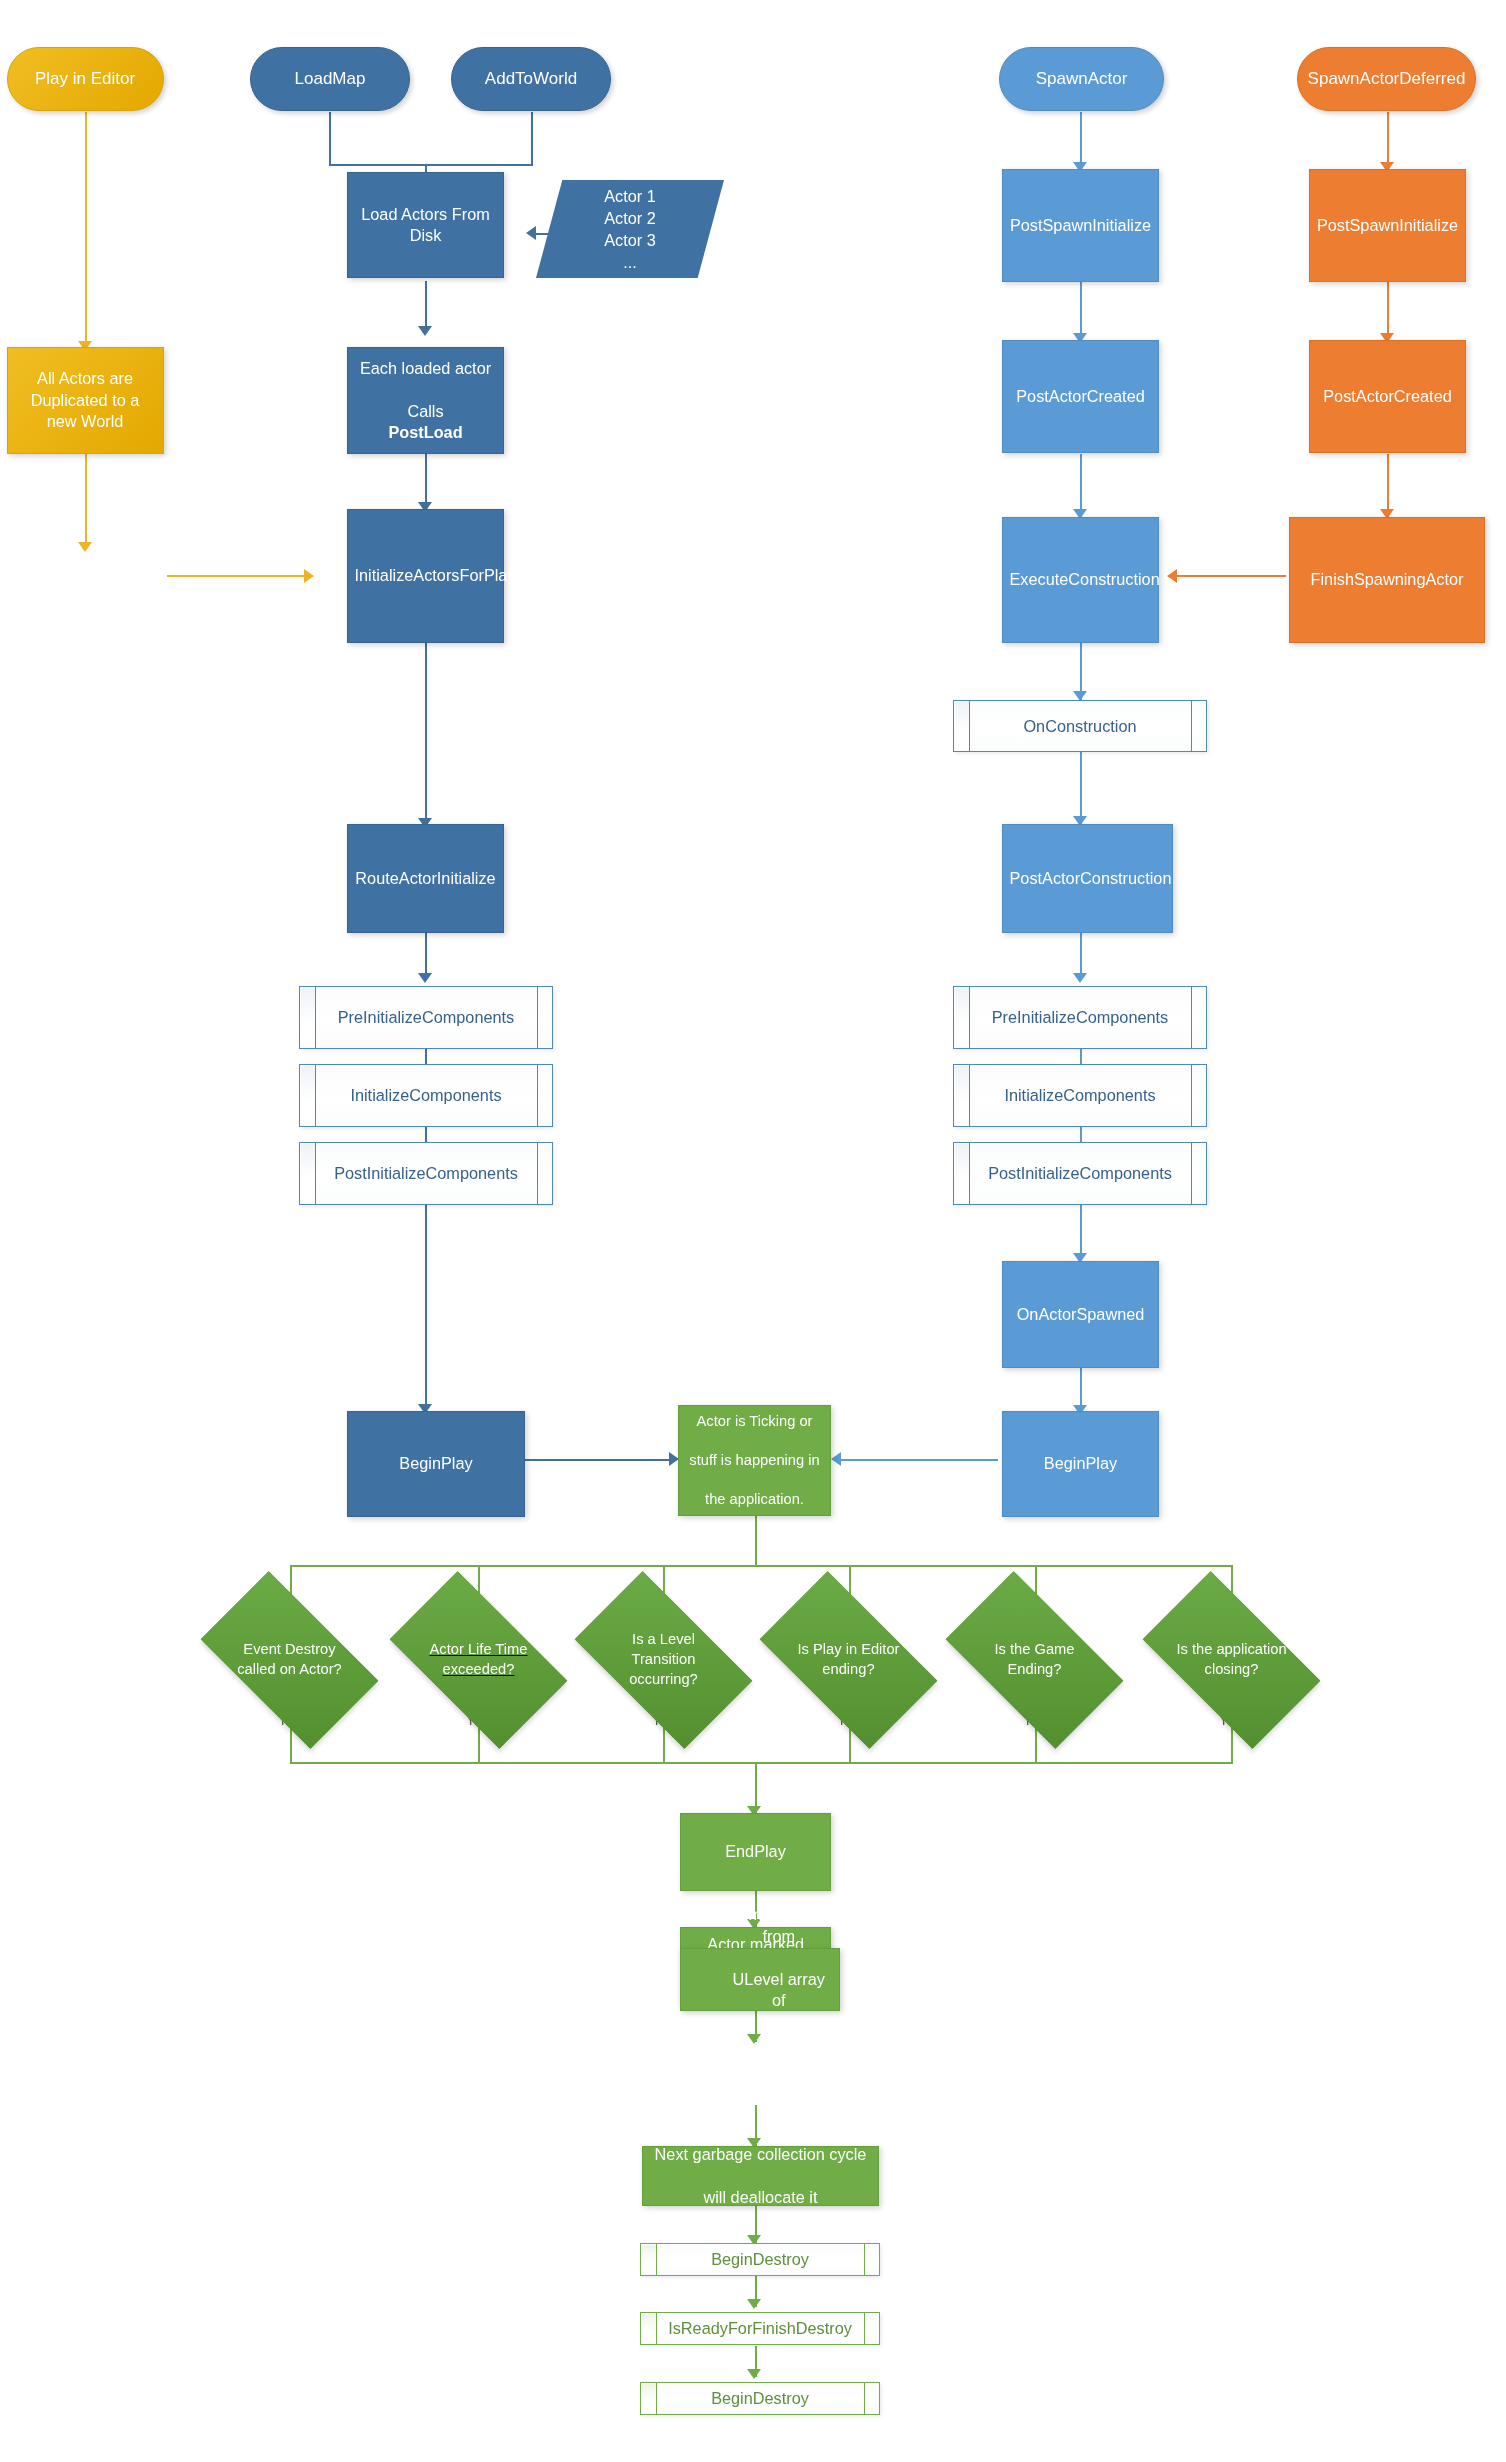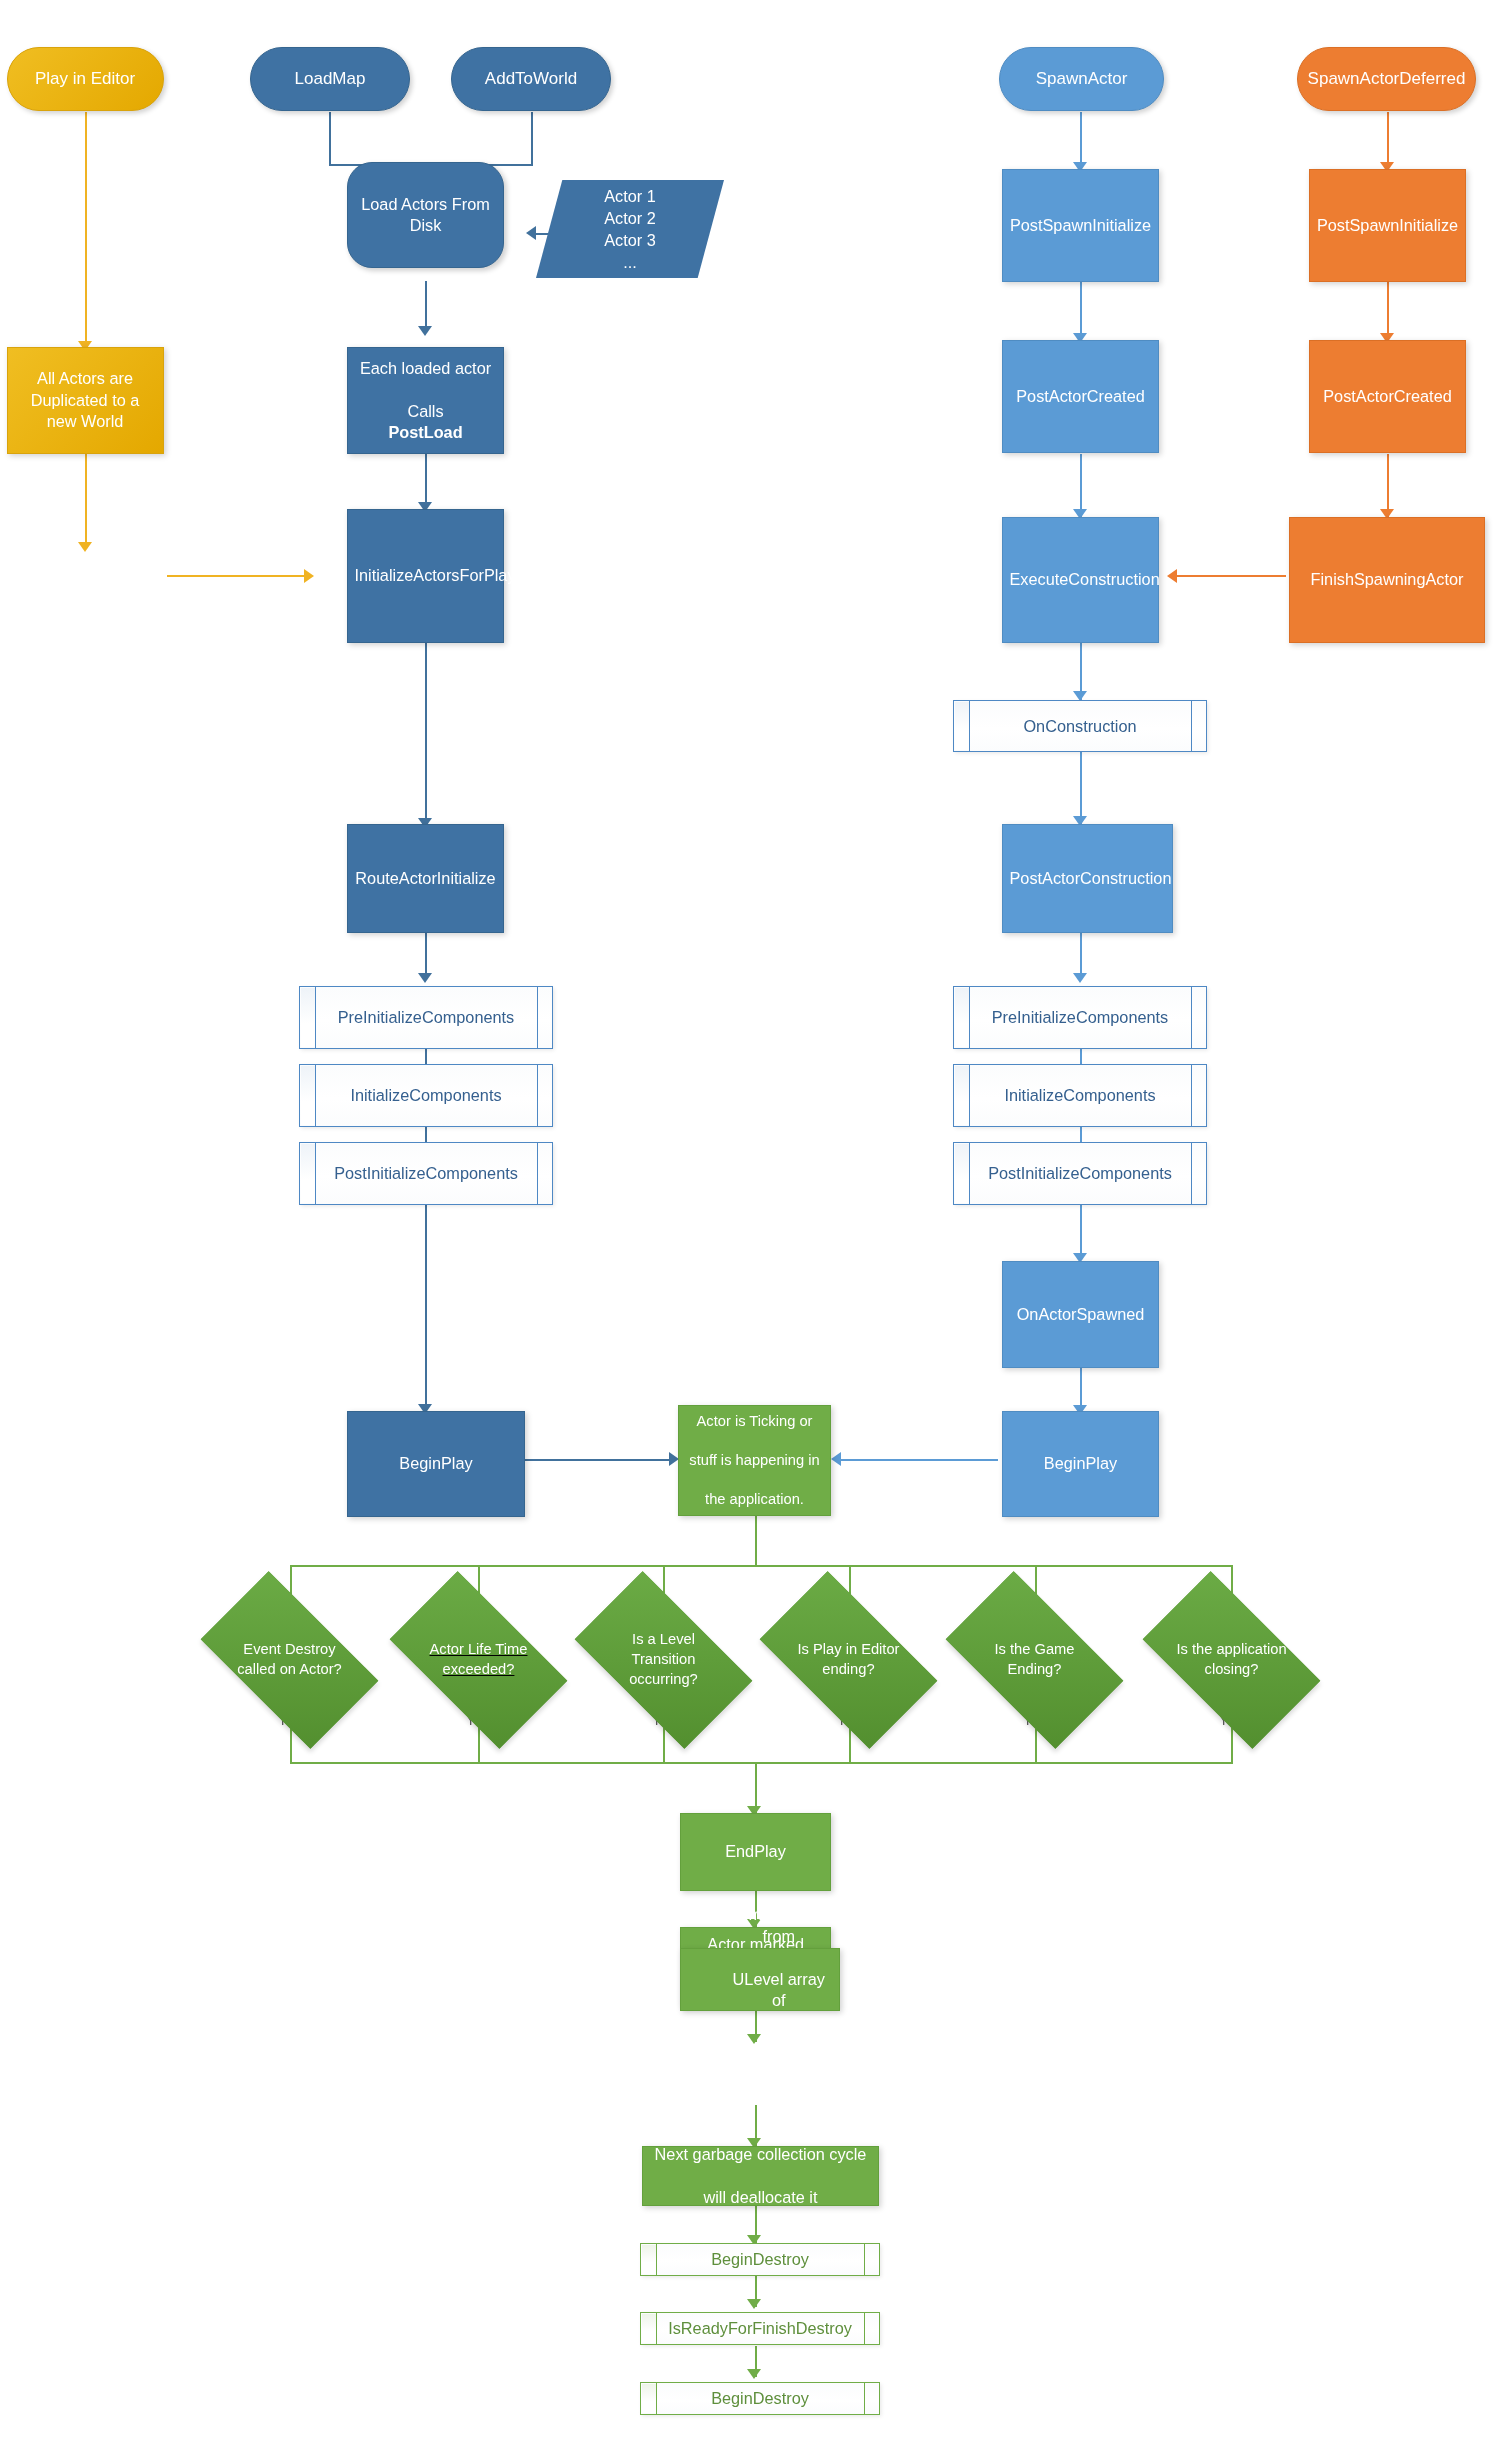--- a/index.html
+++ b/index.html
@@ -266,21 +266,21 @@
 
 
   <div class="node terminator dkblue fs-term" style="left:250px;top:47px;width:160px;height:64px;">
     <span>LoadMap</span>
   </div>
 
   <div class="node terminator dkblue fs-term" style="left:451px;top:47px;width:160px;height:64px;">
     <span>AddToWorld</span>
   </div>
 
-  <div class="node dkblue fs-box" style="left:347px;top:162px;width:157px;height:106px;border-radius:25px;">
+  <div class="node dkblue fs-box" style="left:347px;top:172px;width:157px;height:106px;">
     <span>Load Actors From Disk</span>
   </div>
 
   <div class="parallelo fs-par" style="left:536px;top:180px;width:188px;height:98px;">
     <div style="line-height:1.35;">
       <div>Actor 1</div>
       <div>Actor 2</div>
       <div>Actor 3</div>
       <div>...</div>
     </div>

